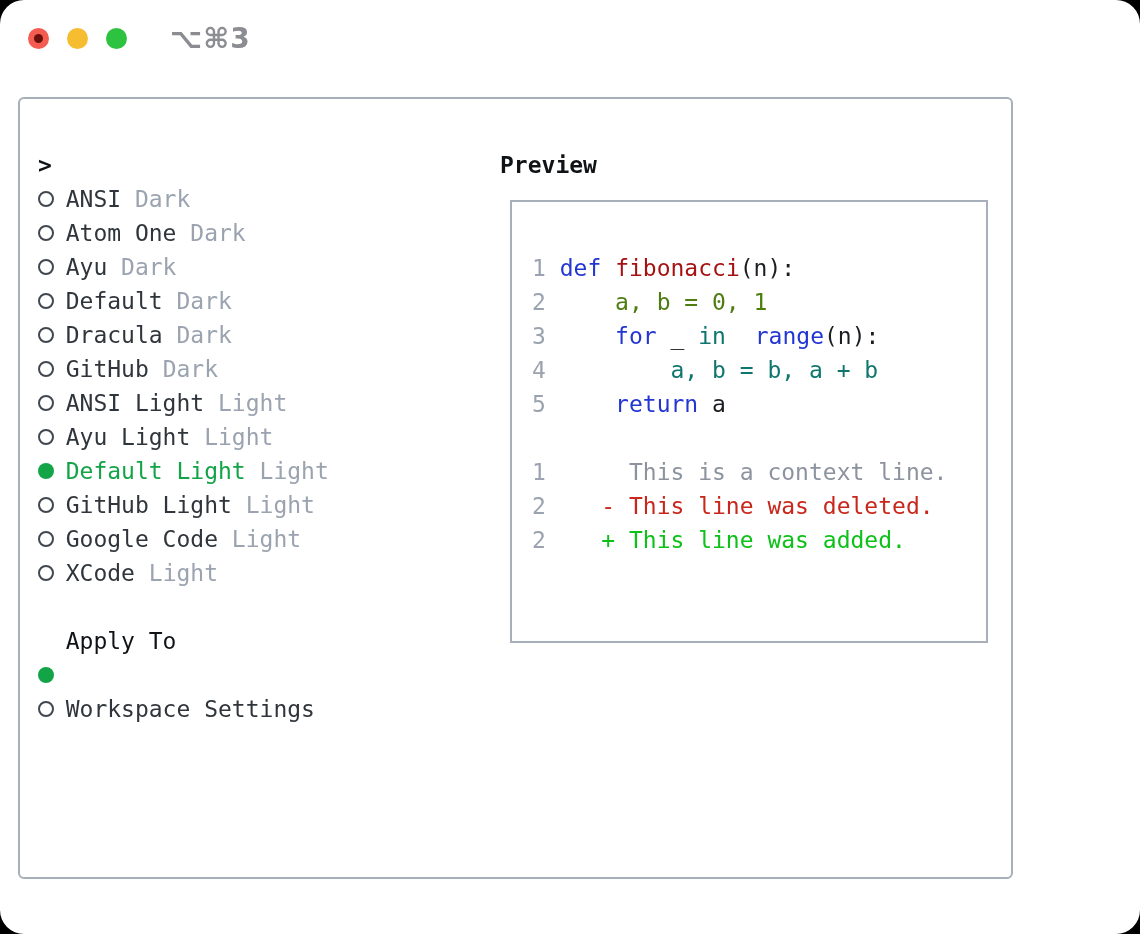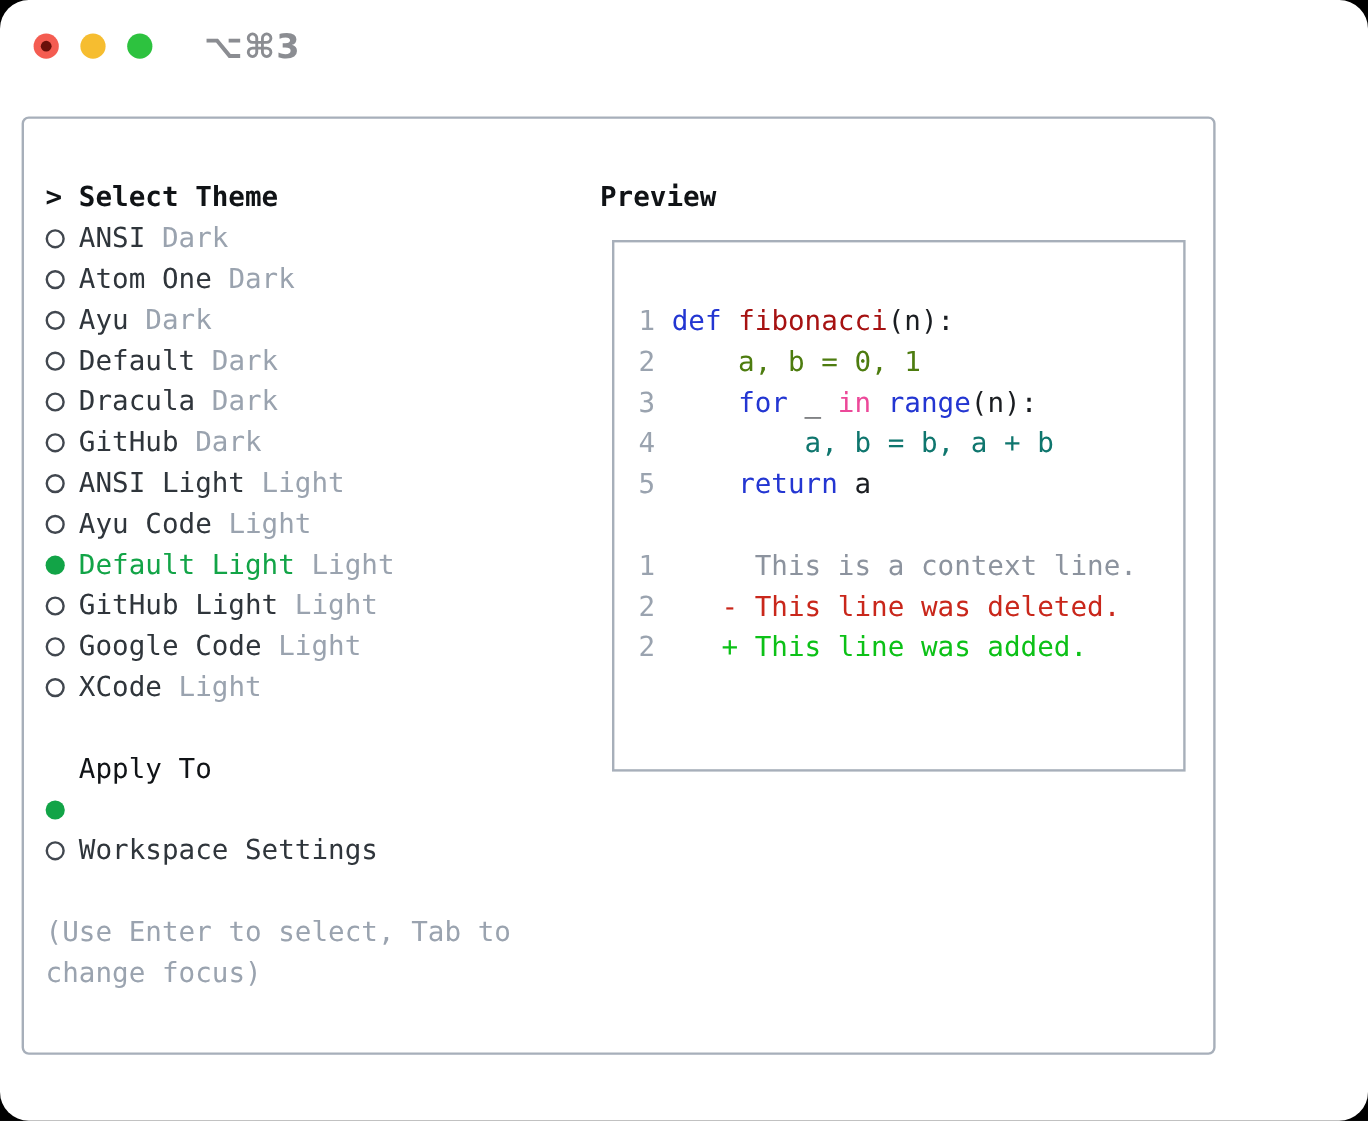--- a/index.html
+++ b/index.html
@@ -42,63 +42,59 @@
     <div class="traffic t-red"></div>
     <div class="traffic t-yellow"></div>
     <div class="traffic t-green"></div>
     <div class="shortcut">⌥⌘3</div>
   </div>
 
   <div class="panel">
 
     <div class="left-col mono">
       <div class="row">
-        <span class="slot prefix">&gt;</span><span class="hdr">Select Theme</span>
+        <span class="slot prefix">&gt;</span>
       </div>
 
       <div id="theme-list">
           <div class="row"><span class="slot"><span class="ring"></span></span><span class="nm">ANSI</span><span class="sfx"> Dark</span></div>
           <div class="row"><span class="slot"><span class="ring"></span></span><span class="nm">Atom One</span><span class="sfx"> Dark</span></div>
           <div class="row"><span class="slot"><span class="ring"></span></span><span class="nm">Ayu</span><span class="sfx"> Dark</span></div>
           <div class="row"><span class="slot"><span class="ring"></span></span><span class="nm">Default</span><span class="sfx"> Dark</span></div>
           <div class="row"><span class="slot"><span class="ring"></span></span><span class="nm">Dracula</span><span class="sfx"> Dark</span></div>
           <div class="row"><span class="slot"><span class="ring"></span></span><span class="nm">GitHub</span><span class="sfx"> Dark</span></div>
           <div class="row"><span class="slot"><span class="ring"></span></span><span class="nm">ANSI Light</span><span class="sfx"> Light</span></div>
-          <div class="row"><span class="slot"><span class="ring"></span></span><span class="nm">Ayu Code</span><span class="sfx"> Light</span></div>
+          <div class="row"><span class="slot"><span class="ring"></span></span><span class="nm">Ayu Light</span><span class="sfx"> Light</span></div>
           <div class="row"><span class="slot"><span class="dot"></span></span><span class="sel">Default Light</span><span class="sfx"> Light</span></div>
           <div class="row"><span class="slot"><span class="ring"></span></span><span class="nm">GitHub Light</span><span class="sfx"> Light</span></div>
           <div class="row"><span class="slot"><span class="ring"></span></span><span class="nm">Google Code</span><span class="sfx"> Light</span></div>
           <div class="row"><span class="slot"><span class="ring"></span></span><span class="nm">XCode</span><span class="sfx"> Light</span></div>
         </div>
 
       <div class="row"></div>
 
       <div class="row">
         <span class="slot"></span><span class="subhdr">Apply To</span>
       </div>
 
       <div id="apply-list">
           <div class="row"><span class="slot"><span class="dot"></span></span></div>
           <div class="row"><span class="slot"><span class="ring"></span></span><span class="nm">Workspace Settings</span></div>
         </div>
 
       <div class="row"></div>
 
-      <div class="help">
-        <div class="crow">(Use Enter to select, Tab to</div>
-        <div class="crow">change focus)</div>
-      </div>
     </div>
 
     <div class="right-col mono">
       <div class="pheader">Preview</div>
       <div class="pbox" id="preview-code">
           <div class="crow"><span class="ln">1</span><span style="color: rgb(26, 29, 33);"> </span><span style="color: rgb(35, 54, 210);">def</span><span style="color: rgb(26, 29, 33);"> </span><span style="color: rgb(166, 18, 18);">fibonacci</span><span style="color: rgb(26, 29, 33);">(n):</span></div>
           <div class="crow"><span class="ln">2</span><span style="color: #4d7c0f;">     a, b = 0, 1</span></div>
-          <div class="crow"><span class="ln">3</span><span style="color: rgb(26, 29, 33);">     </span><span style="color: rgb(35, 54, 210);">for</span><span style="color: rgb(26, 29, 33);"> _ </span><span style="color: #ec4899;">in</span><span style="color: rgb(26, 29, 33);"> </span><span style="color: rgb(35, 54, 210);">range</span><span style="color: rgb(26, 29, 33);">(n):</span></div>
+          <div class="crow"><span class="ln">3</span><span style="color: rgb(26, 29, 33);">     </span><span style="color: rgb(35, 54, 210);">for</span><span style="color: rgb(26, 29, 33);"> _ </span><span style="color: #0f766e;">in</span><span style="color: rgb(26, 29, 33);"> </span><span style="color: rgb(35, 54, 210); margin-left: 15px;">range</span><span style="color: rgb(26, 29, 33);">(n):</span></div>
           <div class="crow"><span class="ln">4</span><span style="color: #0f766e;">         a, b = b, a + b</span></div>
           <div class="crow"><span class="ln">5</span><span style="color: rgb(26, 29, 33);">     </span><span style="color: rgb(35, 54, 210);">return</span><span style="color: rgb(26, 29, 33);"> a</span></div>
           <div class="crow"><span class="ln"></span></div>
           <div class="crow"><span class="ln">1</span><span style="color: rgb(140, 147, 158);">      This is a context line.</span></div>
           <div class="crow"><span class="ln">2</span><span style="color: rgb(201, 39, 27); text-align: center;">    - This line was deleted.</span></div>
           <div class="crow"><span class="ln">2</span><span style="color: rgb(12, 193, 23);">    + This line was added.</span></div>
         </div>
     </div>
 
   </div>

